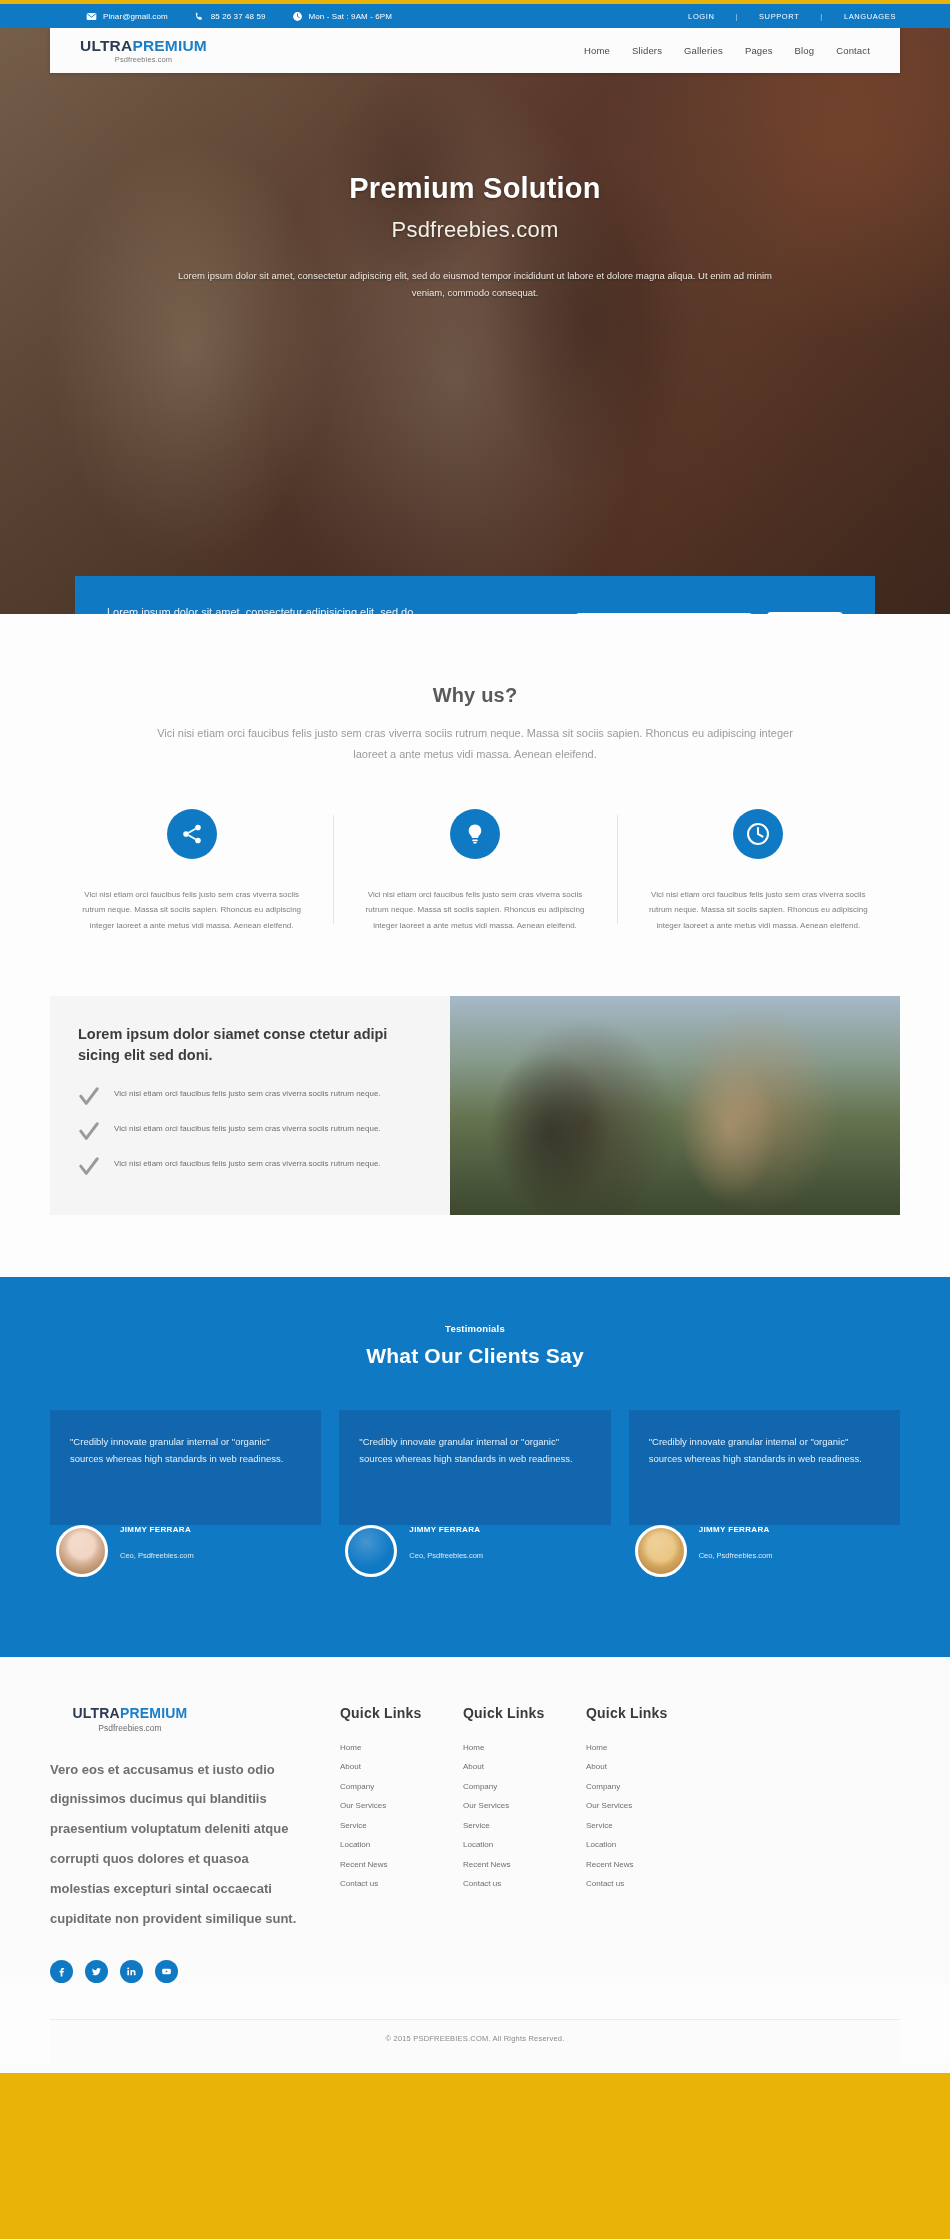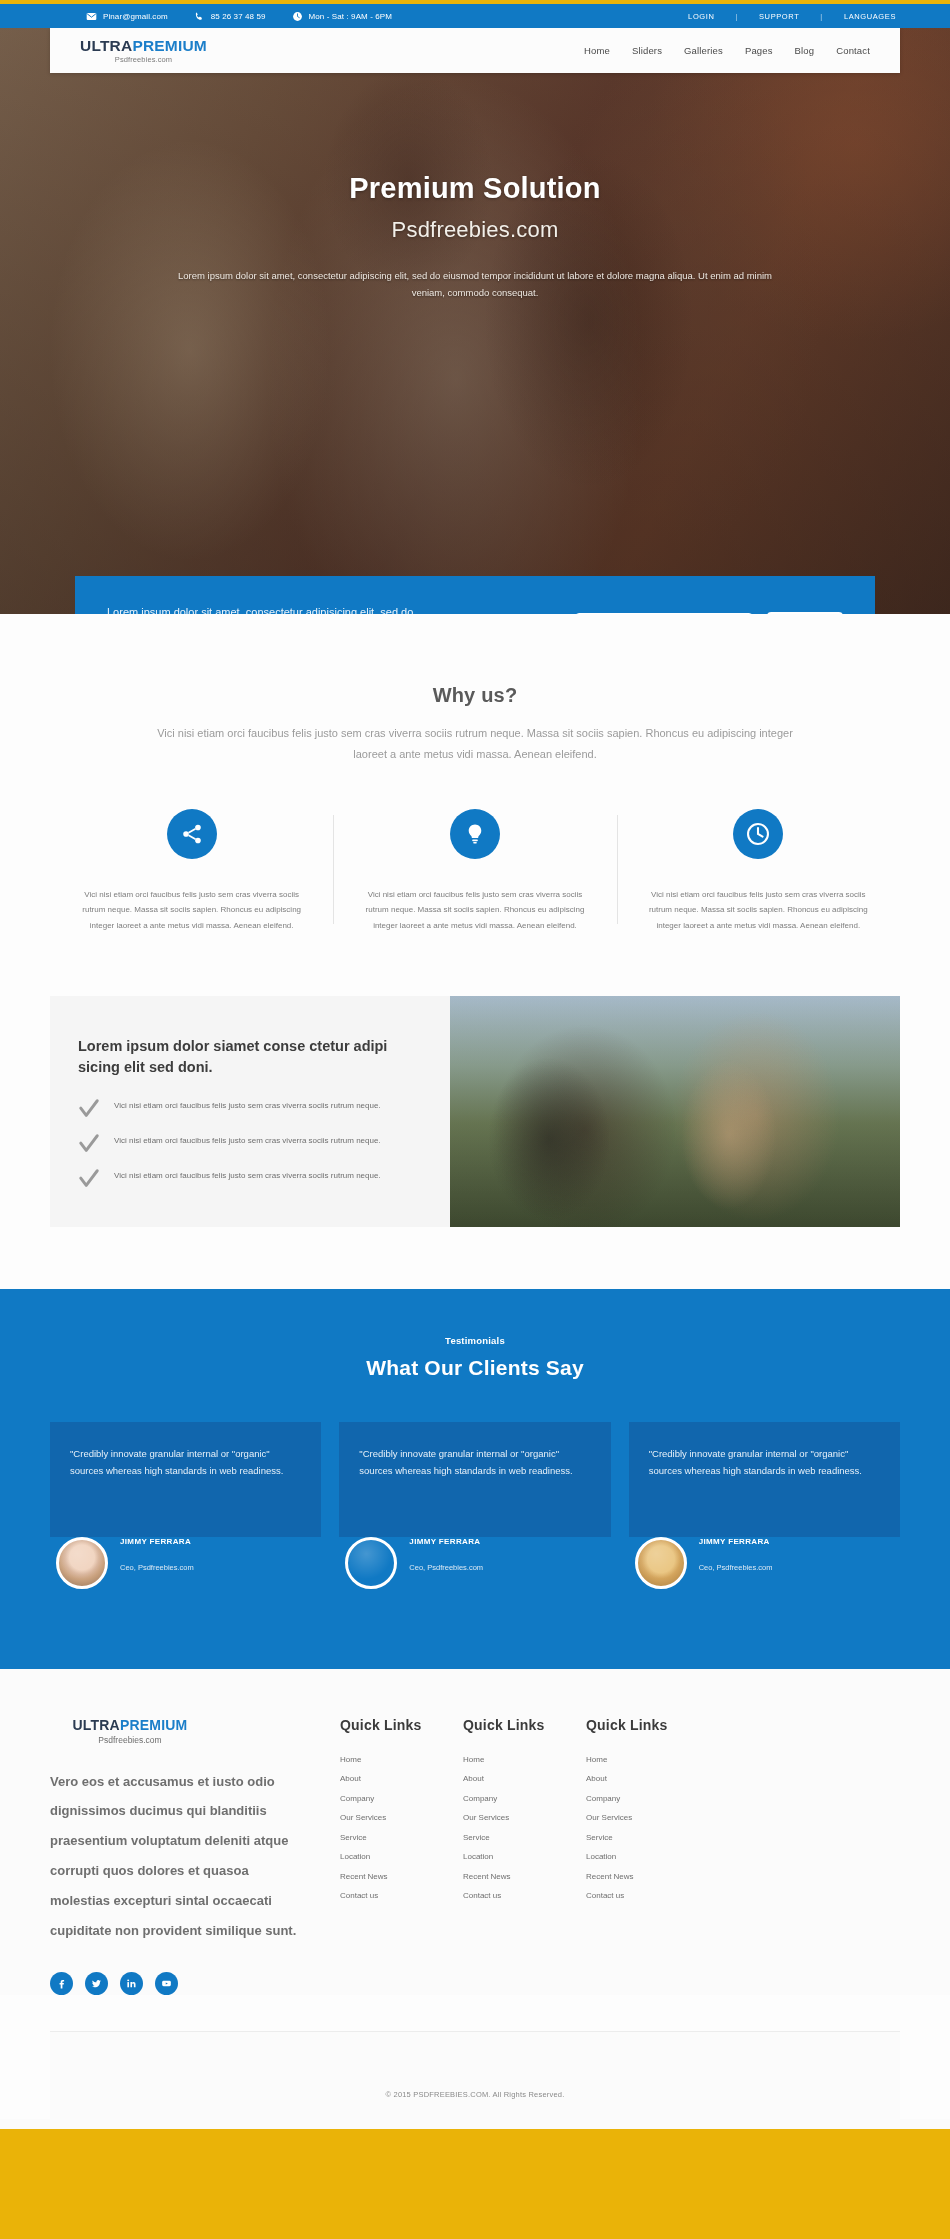--- a/index.html
+++ b/index.html
@@ -241,21 +241,20 @@
     display: flex;
     background: #f5f5f5;
     min-height: 183px;
   }
   .about-left { width: 400px; padding: 28px 24px 24px 28px; }
   .about-h {
     font-size: 14.5px;
     font-weight: bold;
     color: #3d3d3d;
     line-height: 1.45;
-    margin-top: 12px;
   }
   .checks { margin-top: 20px; }
   .check-row {
     display: flex;
     align-items: flex-start;
     gap: 14px;
     margin-bottom: 13px;
   }
   .check-ico { flex: 0 0 auto; width: 22px; height: 22px; }
   .check-ico svg { display:block; }
@@ -398,21 +397,20 @@
     background: #fbfbfb;
     border-top: 1px solid #ececec;
     margin: 36px 50px 0 50px;
     padding: 14px 0 20px 0;
     text-align: center;
   }
   .copy {
     font-size: 7.5px;
     color: #8a8a8a;
     letter-spacing: .2px;
-    margin-top: 44px;
   }
   .footer-bottom-pad { height: 10px; background: #fbfbfb; }
 </style>
 </head>
 <body>
 
 <div class="page">
 
   <div class="topbar">
     <div class="topbar-left">

